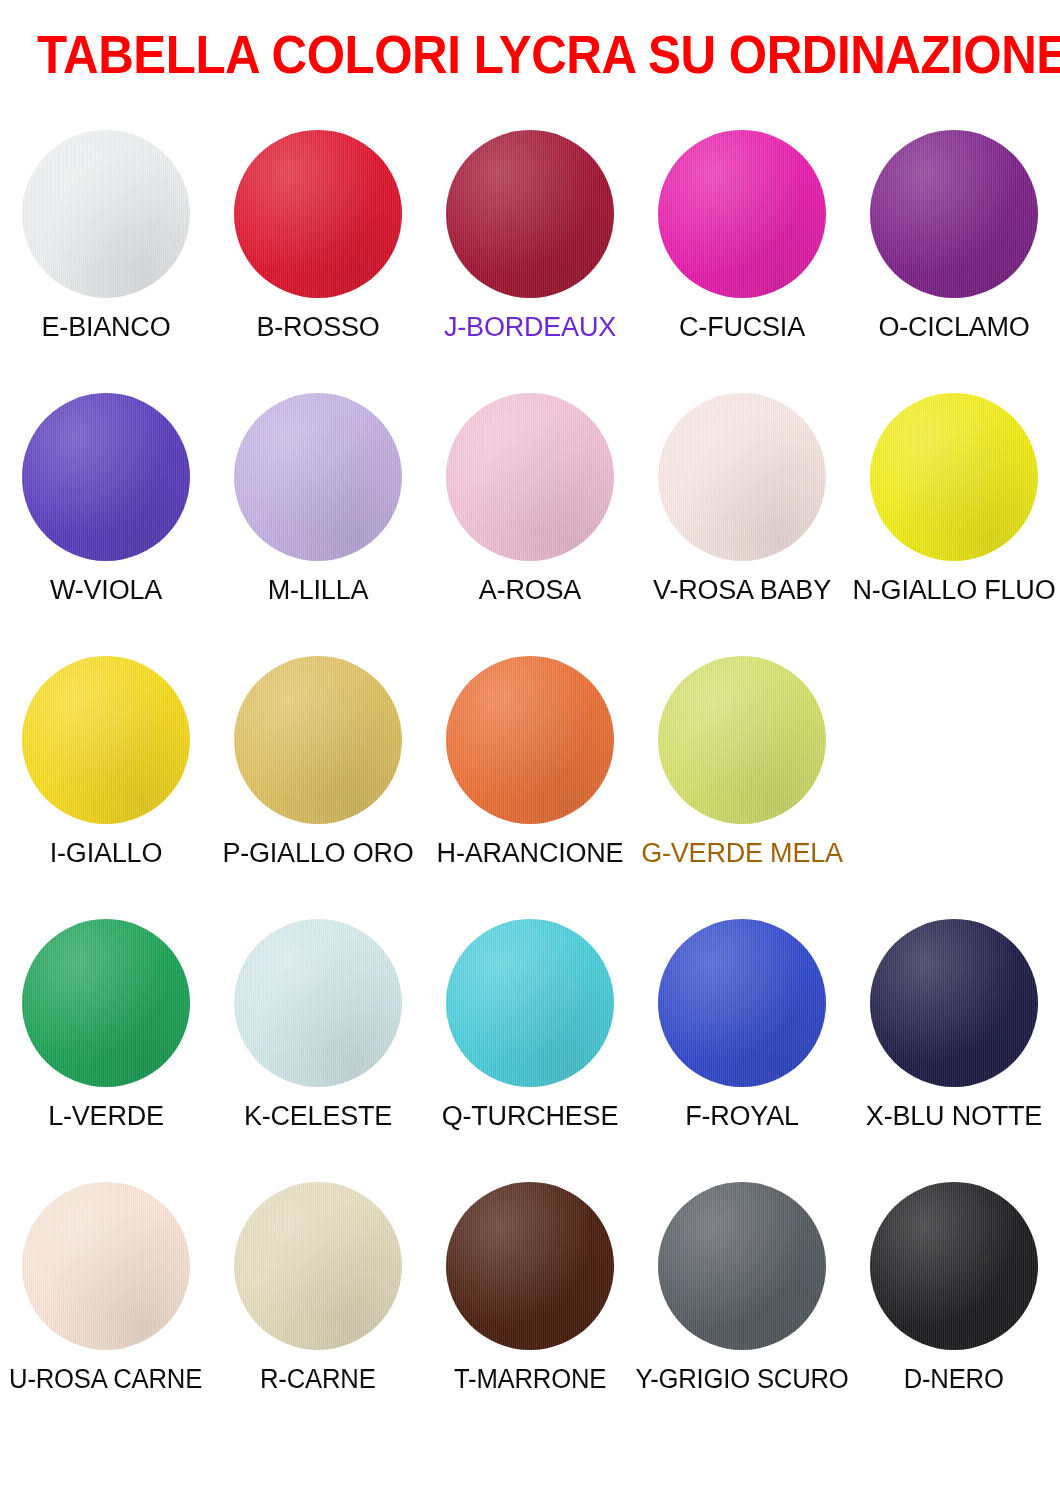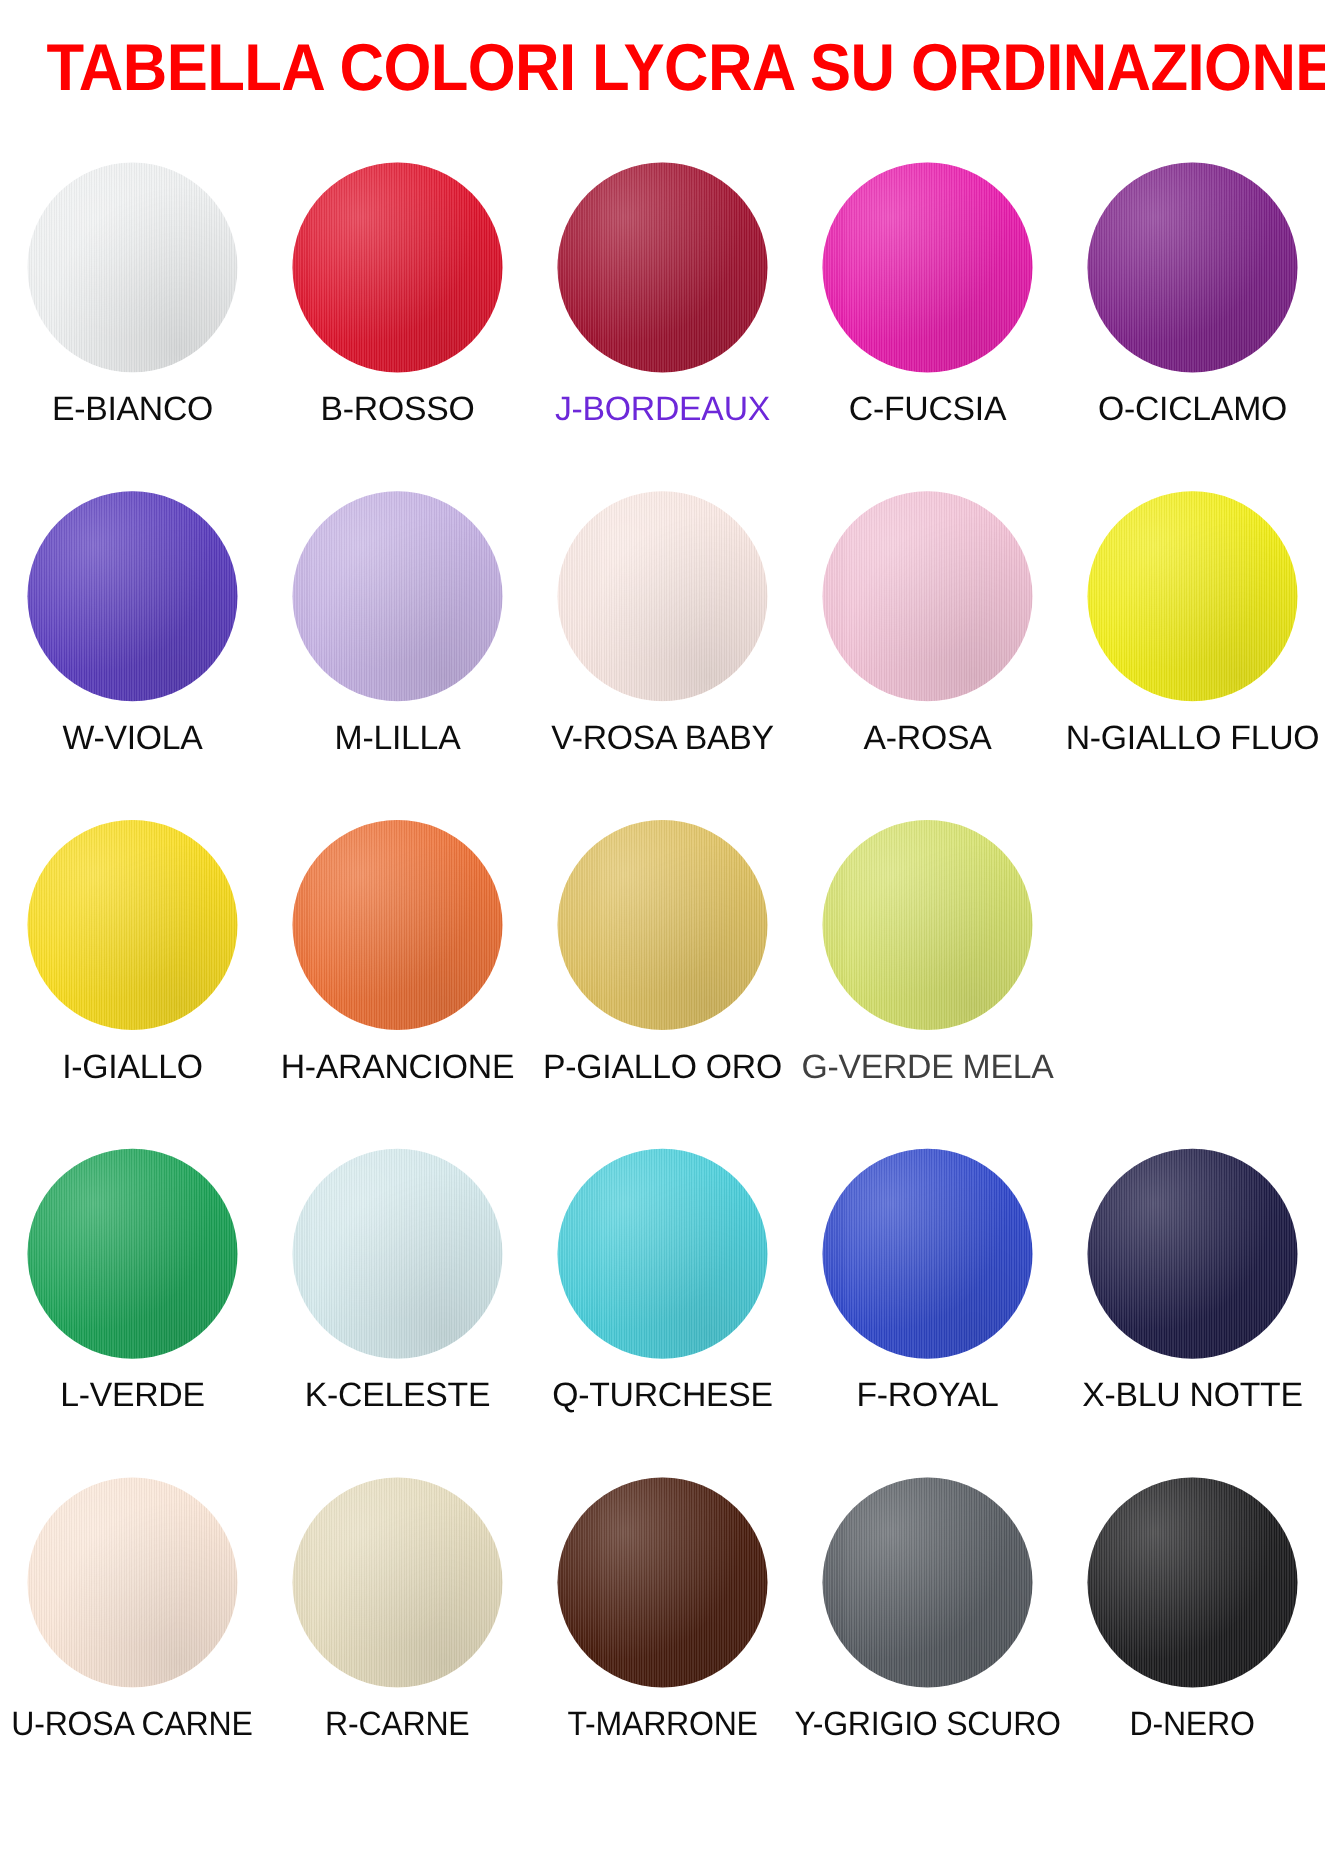--- a/index.html
+++ b/index.html
@@ -149,49 +149,49 @@
     <div class="swatch-row row-2">
       <div class="swatch-cell">
         <div class="swatch-disc" style="background-color: rgb(90, 60, 190);"></div>
         <div class="swatch-label" style="color: rgb(13, 13, 13);">W-VIOLA</div>
       </div>
       <div class="swatch-cell">
         <div class="swatch-disc" style="background-color: rgb(197, 178, 228);"></div>
         <div class="swatch-label" style="color: rgb(13, 13, 13);">M-LILLA</div>
       </div>
       <div class="swatch-cell">
+        <div class="swatch-disc" style="background-color: rgb(243, 195, 215);"></div>
+        <div class="swatch-label" style="color: rgb(13, 13, 13);">A-ROSA</div>
+      </div>
+      <div class="swatch-cell">
         <div class="swatch-disc" style="background-color: rgb(249, 232, 227);"></div>
         <div class="swatch-label" style="color: rgb(13, 13, 13);">V-ROSA BABY</div>
       </div>
       <div class="swatch-cell">
-        <div class="swatch-disc" style="background-color: rgb(243, 195, 215);"></div>
-        <div class="swatch-label" style="color: rgb(13, 13, 13);">A-ROSA</div>
-      </div>
-      <div class="swatch-cell">
         <div class="swatch-disc" style="background-color: rgb(242, 238, 22);"></div>
         <div class="swatch-label" style="color: rgb(13, 13, 13);">N-GIALLO FLUO</div>
       </div>
     </div>
 
     <div class="swatch-row row-3">
       <div class="swatch-cell">
         <div class="swatch-disc" style="background-color: rgb(249, 220, 29);"></div>
         <div class="swatch-label" style="color: rgb(13, 13, 13);">I-GIALLO</div>
       </div>
       <div class="swatch-cell">
+        <div class="swatch-disc" style="background-color: rgb(224, 194, 98);"></div>
+        <div class="swatch-label" style="color: rgb(13, 13, 13);">P-GIALLO ORO</div>
+      </div>
+      <div class="swatch-cell">
         <div class="swatch-disc" style="background-color: rgb(237, 112, 53);"></div>
         <div class="swatch-label" style="color: rgb(13, 13, 13);">H-ARANCIONE</div>
       </div>
       <div class="swatch-cell">
-        <div class="swatch-disc" style="background-color: rgb(224, 194, 98);"></div>
-        <div class="swatch-label" style="color: rgb(13, 13, 13);">P-GIALLO ORO</div>
-      </div>
-      <div class="swatch-cell">
         <div class="swatch-disc" style="background-color: rgb(214, 226, 109);"></div>
-        <div class="swatch-label" style="color: #404040;">G-VERDE MELA</div>
+        <div class="swatch-label" style="color: #a16207;">G-VERDE MELA</div>
       </div>
     </div>
 
     <div class="swatch-row row-4">
       <div class="swatch-cell">
         <div class="swatch-disc" style="background-color: rgb(27, 163, 86);"></div>
         <div class="swatch-label" style="color: rgb(13, 13, 13);">L-VERDE</div>
       </div>
       <div class="swatch-cell">
         <div class="swatch-disc" style="background-color: rgb(213, 234, 237);"></div>

